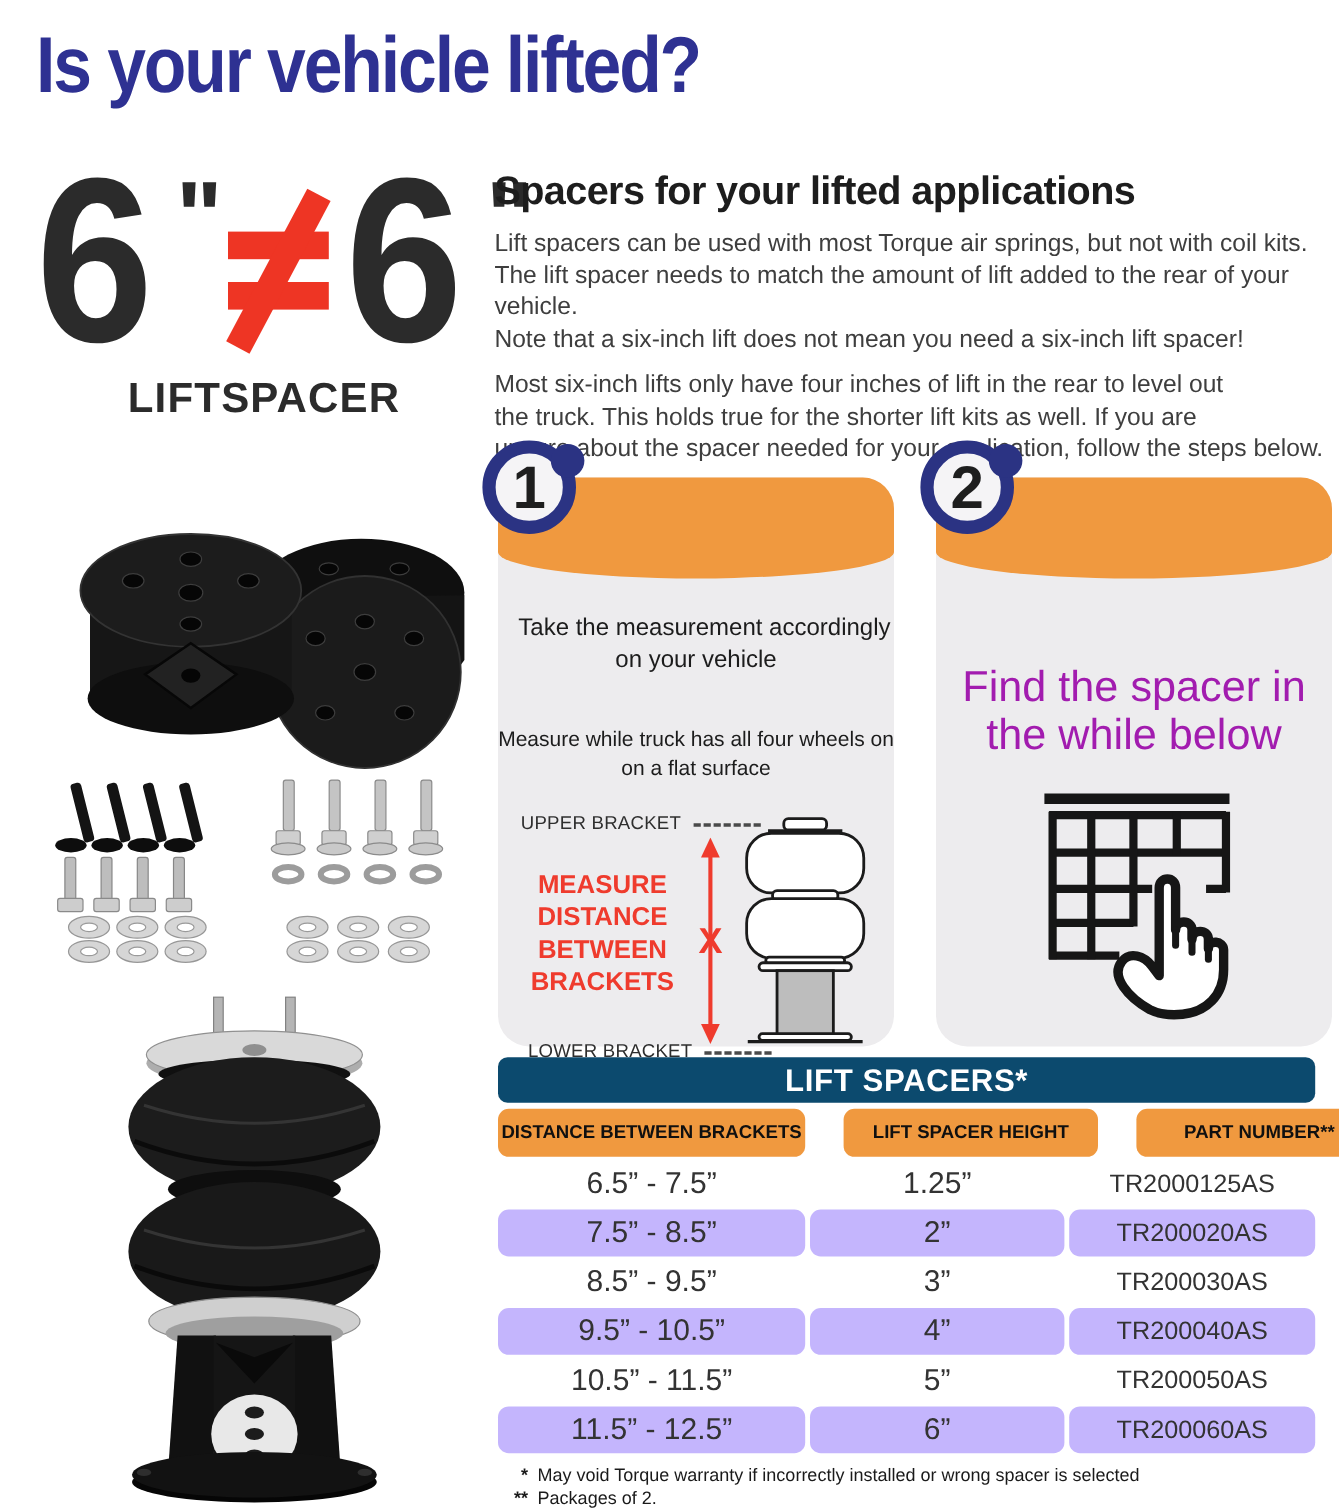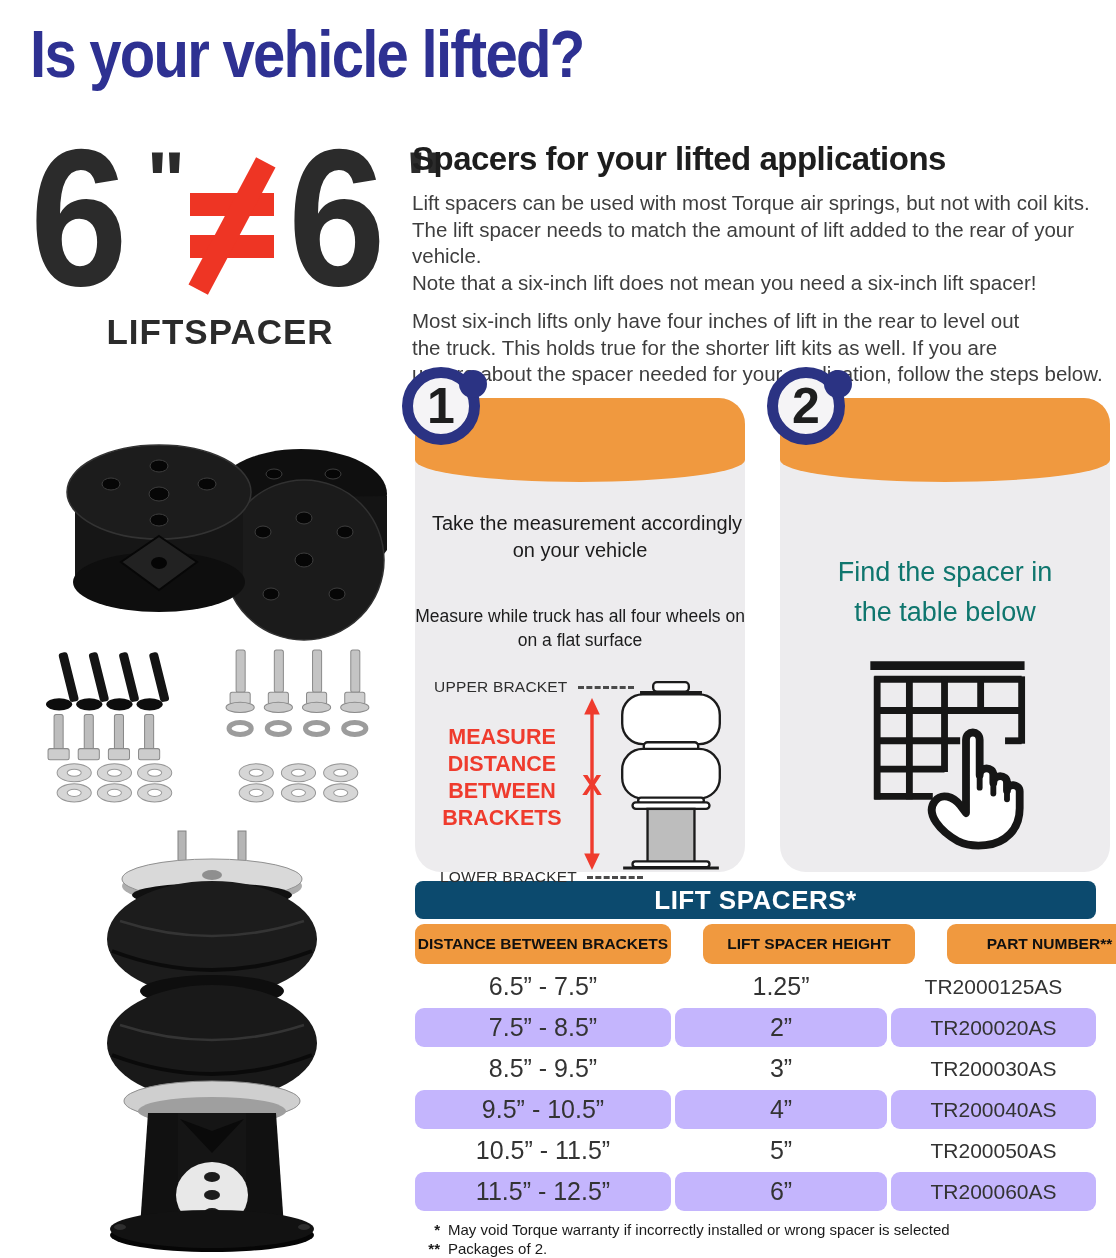--- a/index.html
+++ b/index.html
@@ -48,21 +48,21 @@
   .badge { position:absolute; left:-13px; top:-31px; width:78px; height:78px; background:#F5F4F6;
            border:11px solid #2B3383; border-radius:50%; z-index:2; text-align:center; }
   .badge-num { font-size:50px; font-weight:bold; color:#1e1e1e; line-height:56px; }
   .badge-dot { position:absolute; right:-18px; top:-8px; width:28px; height:28px; background:#2B3383;
                border-radius:50%; }
   .card-body { position:absolute; left:0; right:0; top:96px; bottom:0; text-align:center; z-index:1; }
   .t1 { font-size:20px; line-height:27px; color:#1c1c1c; }
   .t1.first { margin-top:16px;padding-left:14px; }
   .t2 { font-size:17.5px; line-height:24px; color:#1c1c1c; }
   .t2.first { margin-top:40px; }
-  .find { font-size:27px; line-height:40px; color:#0f766e; }
+  .find { font-size:36px; line-height:40px; color:#a21caf; }
   .find.first { margin-top:58px; }
   .icon-wrap { margin-top:18px; }
 
   
   .diagram { position:relative; width:308px; height:216px; margin:24px auto 0; text-align:left; }
   .d-row { position:absolute; left:8px; display:flex; align-items:center; white-space:nowrap; }
   .d-row span.lbl { font-size:15.5px; font-weight:normal; color:#2e2e2e; letter-spacing:0.2px; }
   .d-row .dash { display:inline-block; width:56px; border-top:3.5px dashed #4a4a4a; margin-left:10px; }
   .d-upper { top:2px; }
   .d-lower { top:192px; left:14px; }
@@ -357,21 +357,21 @@
     </div>
 
     <div class="card">
       <div class="card-head"></div>
       <div class="badge">
         <span class="badge-num">2</span>
         <span class="badge-dot"></span>
       </div>
       <div class="card-body">
         <div class="find first">Find the spacer in</div>
-        <div class="find">the table below</div>
+        <div class="find">the while below</div>
         <div class="icon-wrap">
           <svg width="205" height="205" viewBox="0 0 210 210">
             <g stroke="#161616" stroke-width="9" fill="none">
               <line x1="28" y1="16" x2="186" y2="16"></line>
             </g>
             <g stroke="#161616" stroke-width="7" fill="none">
               <line x1="32" y1="30" x2="183" y2="30"></line>
               <line x1="32" y1="62" x2="183" y2="62"></line>
               <line x1="32" y1="93" x2="120" y2="93"></line>
               <line x1="166" y1="93" x2="183" y2="93"></line>

